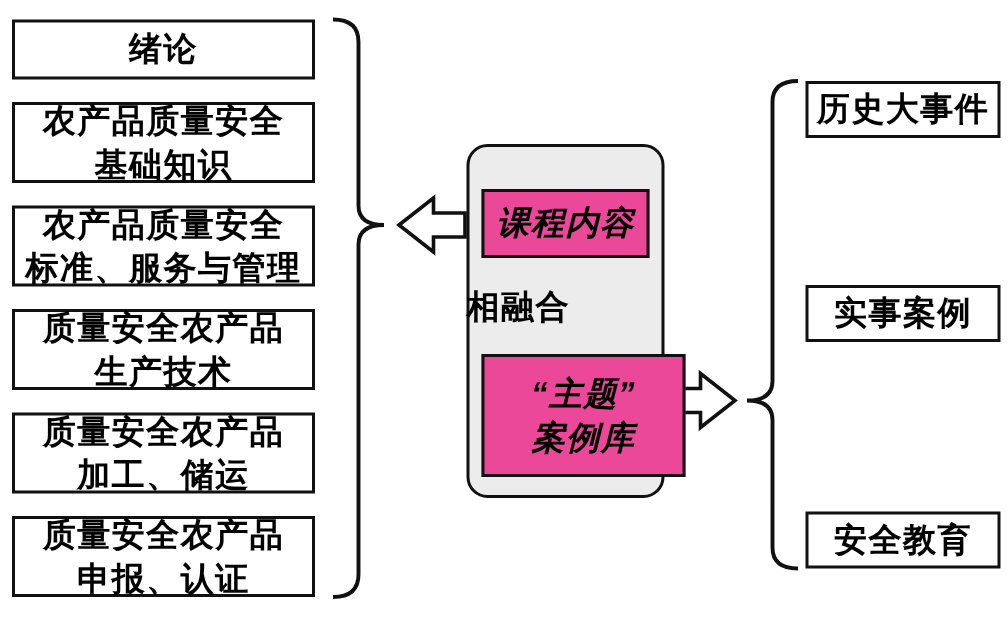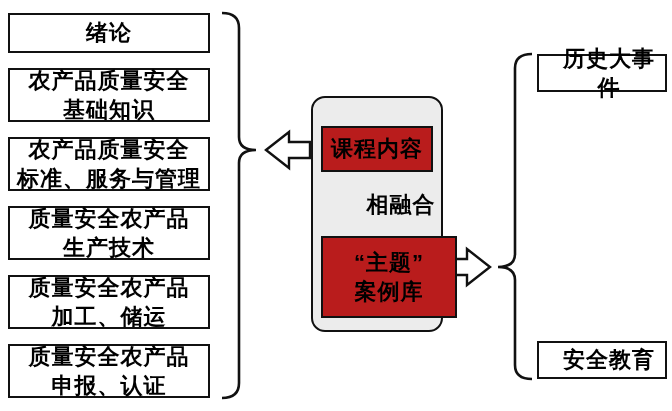--- a/index.html
+++ b/index.html
@@ -34,46 +34,45 @@
   }
   .label {
     font-weight: bold;
     font-size: 22px;
     color: #000000;
     line-height: 1.32;
     white-space: pre-line;
     letter-spacing: 1px;
   }
   .left-box { left: 8px; width: 202px; }
-  .right-box { left: 537px; width: 130px; height: 38px; padding-left: 14px; }
+  .right-box { left: 537px; width: 130px; height: 38px; }
   .center-outer {
     position: absolute;
     left: 311px;
     top: 96px;
     width: 132px;
     height: 236px;
     background: #ececec;
     border: 2px solid #111111;
     border-radius: 14px;
     box-sizing: border-box;
   }
   .center-inner {
-    background: #b91c1c;
+    background: #ec4899;
+    font-style: italic;
   }
   .fusion-text {
     position: absolute;
     left: 311px;
     top: 192px;
     width: 132px;
     height: 26px;
     display: flex;
     align-items: center;
-    justify-content: center;
     text-align: center;
-    margin-left: 24px;
   }
 </style>
 </head>
 <body>
 
 <div class="diagram">
 
   <svg class="connector-svg" viewBox="0 0 672 411" xmlns="http://www.w3.org/2000/svg">
 
     <path d="M 222,13 Q 239,13 239,28 L 239,137 Q 239,150 256,150
@@ -122,17 +121,20 @@
   </div>
 
   <div class="box center-inner" style="left:321px;top:236px;width:136px;height:82px">
     <span class="label">“主题”
 案例库</span>
   </div>
 
   <div class="box right-box" style="top:54px">
     <span class="label">历史大事件</span>
   </div>
+  <div class="box right-box" style="top:190px">
+    <span class="label">实事案例</span>
+  </div>
   <div class="box right-box" style="top:341px">
     <span class="label">安全教育</span>
   </div>
 
 </div>
 
 </body></html>

